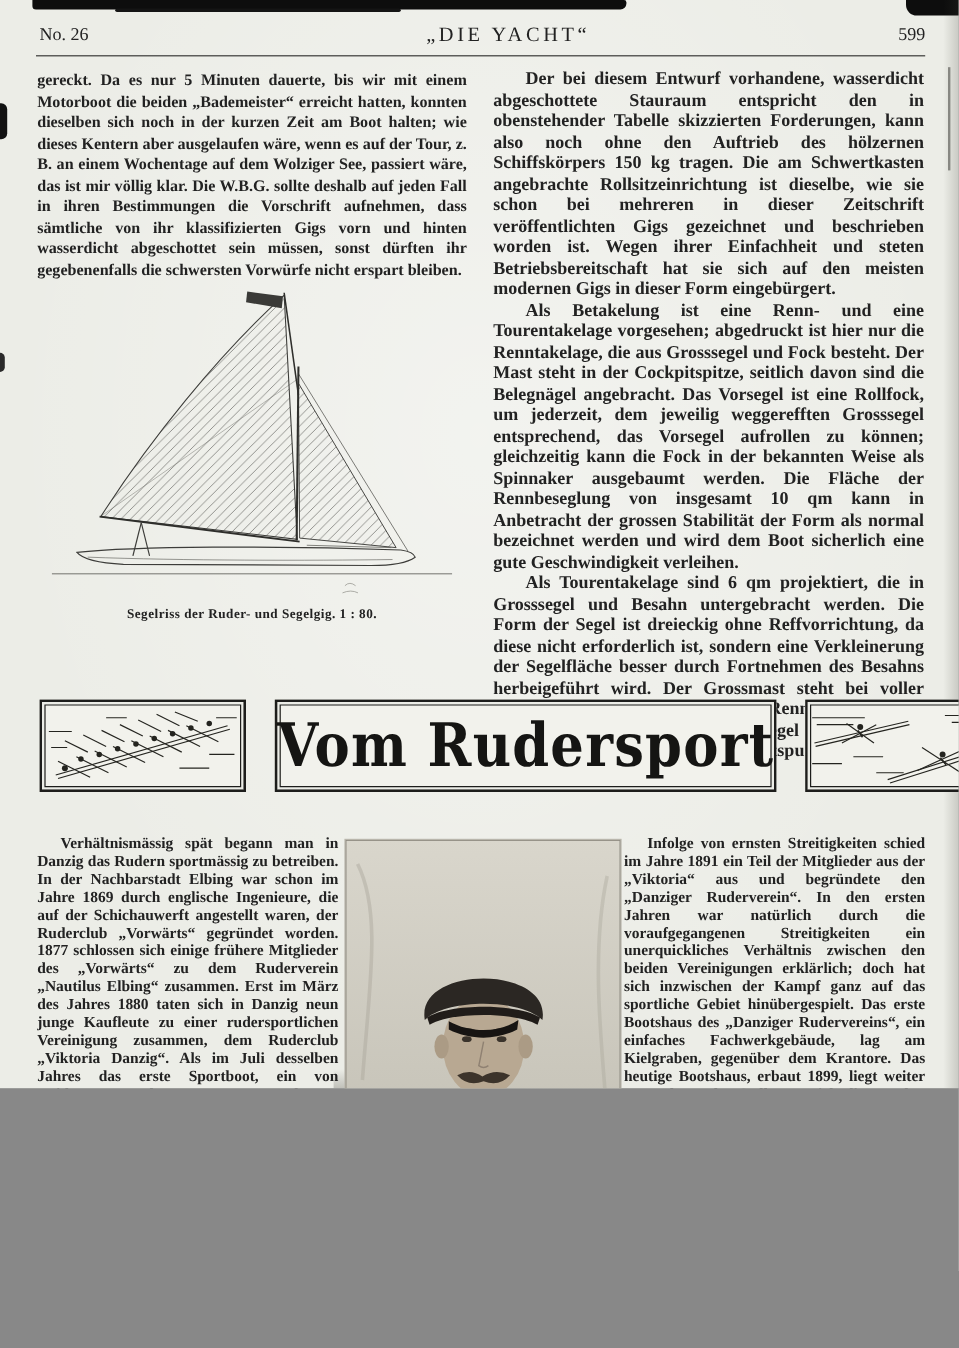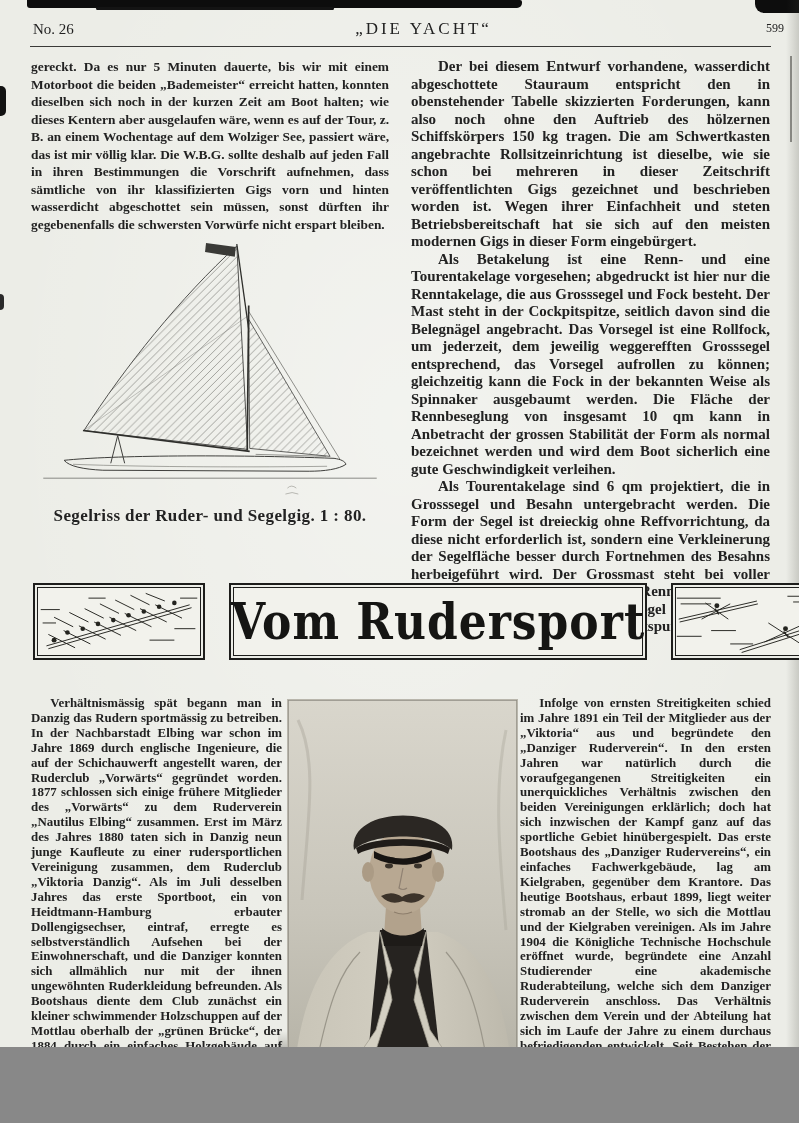--- a/index.html
+++ b/index.html
@@ -1,46 +1,46 @@
 <!DOCTYPE html>
 <html lang="de"><head>
 <meta charset="utf-8">
 <style>
   html,body{margin:0;padding:0;background:#888;}
   .page{
-    position:relative; width:799px; height:1047px; margin:0 auto;
+    position:relative; width:799px; height:907px; margin:0 auto;
     background:#ecede7;
     background-image:radial-gradient(ellipse at 50% 40%, rgba(255,255,255,.35), rgba(0,0,0,0) 70%);
     font-family:"Liberation Serif", serif; color:#222; overflow:hidden;
   }
   
   .art-top-left{position:absolute;left:27px;top:0;width:495px;height:8px;background:#0d0d0d;border-radius:0 2px 5px 3px;}
   .art-top-left2{position:absolute;left:96px;top:7px;width:238px;height:3px;background:#141414;border-radius:2px;}
   .art-top-right{position:absolute;right:0;top:0;width:44px;height:13px;background:#0d0d0d;border-radius:0 0 0 9px;}
   .art-left-blob{position:absolute;left:0;top:86px;width:6px;height:30px;background:#121212;border-radius:0 5px 5px 0;}
   .art-left-blob2{position:absolute;left:0;top:294px;width:4px;height:16px;background:#2a2a2a;border-radius:0 4px 4px 0;}
   .art-right-line{position:absolute;right:7px;top:56px;width:2px;height:86px;background:rgba(45,45,42,.5);}
   .right-shade{position:absolute;right:0;top:0;width:13px;height:100%;background:linear-gradient(to left, rgba(60,60,52,.20), rgba(0,0,0,0));}
   .bottom-smudge{position:absolute;left:278px;bottom:0;width:160px;height:16px;background:linear-gradient(to top, rgba(110,108,100,.35), rgba(0,0,0,0));}
 
   
   .issue{position:absolute;left:33px;top:21px;font-size:15px;}
   .journal-title{position:absolute;left:0;right:0;top:19px;text-align:center;font-size:17px;letter-spacing:3px;padding-left:48px;}
-  .pageno{position:absolute;right:15px;top:21px;font-size:12px;}
+  .pageno{position:absolute;right:28px;top:21px;font-size:15px;}
   .rule{position:absolute;left:30px;right:28px;top:46px;border-top:1.6px solid #3a3a38;}
 
   
   .col{position:absolute;text-align:justify;}
   .col p{margin:0;text-indent:1.8em;hyphens:auto;font-weight:bold;}
   .col p.noindent{text-indent:0;}
   .top-left{left:31px;top:58px;width:358px;font-size:13.4px;line-height:17.5px;}
   .top-right{left:411px;top:58px;width:359px;font-size:15px;line-height:17.5px;}
 
   .sailplan{position:absolute;left:31px;top:240px;width:358px;height:262px;}
-  .fig-caption{position:absolute;left:31px;top:506px;width:358px;text-align:center;font-weight:bold;font-size:17px;letter-spacing:.4px;}
+  .fig-caption{position:absolute;left:31px;top:506px;width:358px;text-align:center;font-weight:bold;font-size:11px;letter-spacing:.4px;}
 
   
   .banner{position:absolute;left:33px;top:562px;width:734px;height:77px;display:flex;gap:24px;margin-top:21px;}
   .banner-box{border:2px solid #1d1d1b;box-shadow:inset 0 0 0 2px #ecede7, inset 0 0 0 3px #1d1d1b;background:#f2f2ec;display:flex;align-items:center;justify-content:center;box-sizing:border-box;}
   .banner-left{width:181px;}
   .banner-right{width:177px;}
   .banner-title{flex:1;}
   .banner-title span{font-family:"DejaVu Serif", serif;font-weight:bold;font-size:44px;transform:scaleY(1.14);letter-spacing:1px;color:#151513;white-space:nowrap;}
 
   .article-heading{position:absolute;left:0;right:0;top:658px;margin:0;text-align:center;font-size:19.5px;font-weight:bold;letter-spacing:.5px;}

